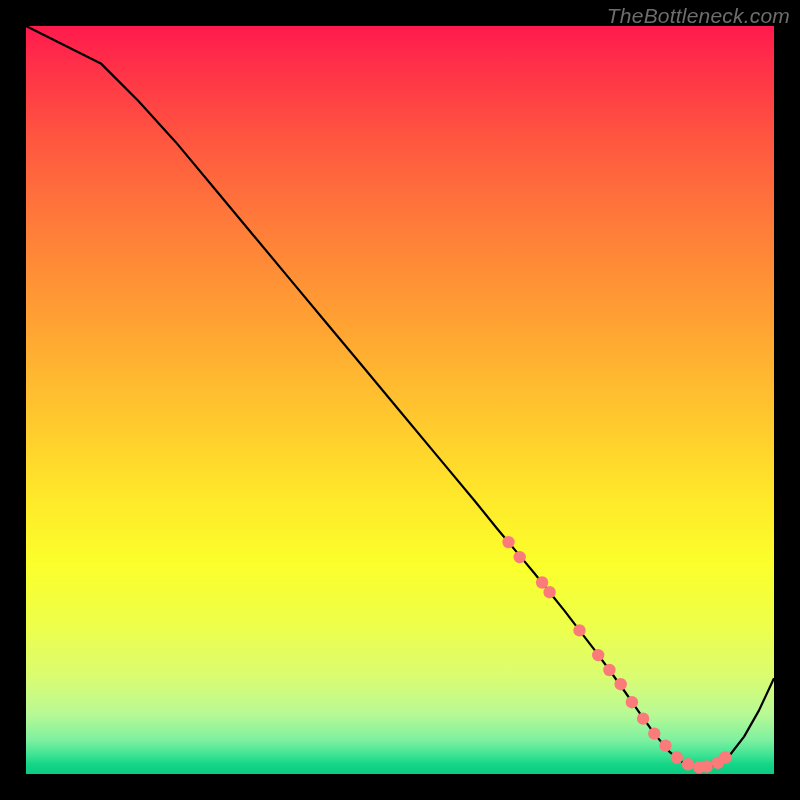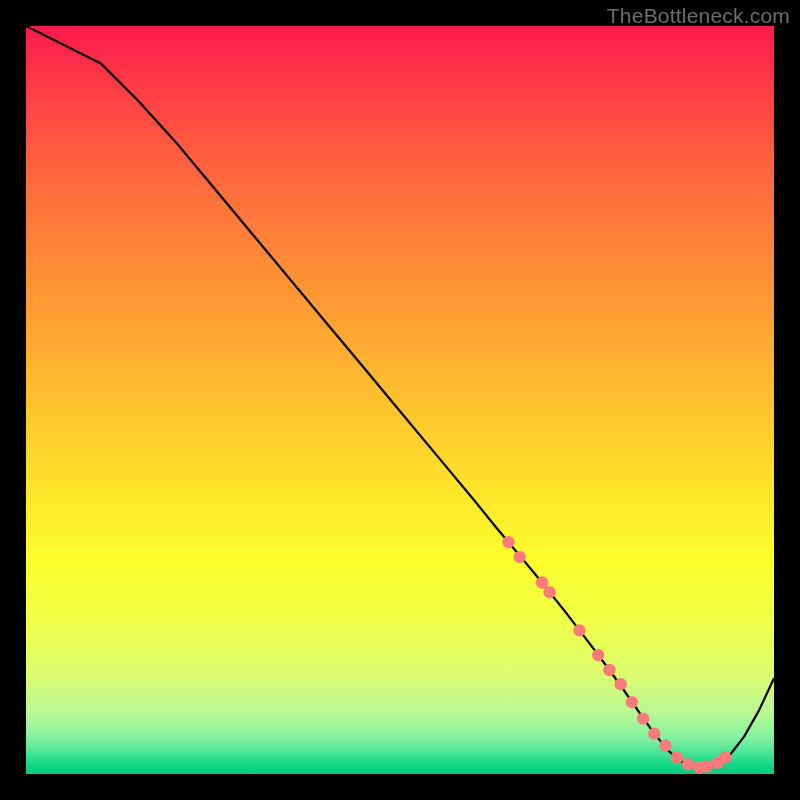--- a/index.html
+++ b/index.html
@@ -9,20 +9,21 @@
     height: 800px;
     background: #000;
     overflow: hidden;
     font-family: Arial, Helvetica, sans-serif;
   }
   .frame {
     position: relative;
     width: 800px;
     height: 800px;
     background: #000;
+    font-style: italic;
   }
   .plot {
     position: absolute;
     left: 26px;
     top: 26px;
     width: 748px;
     height: 748px;
     
     background: linear-gradient(to bottom,
       #ff1a4d 0%,

